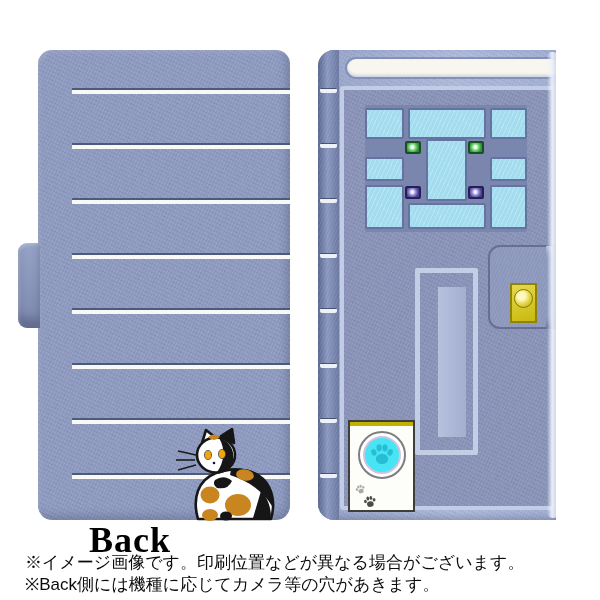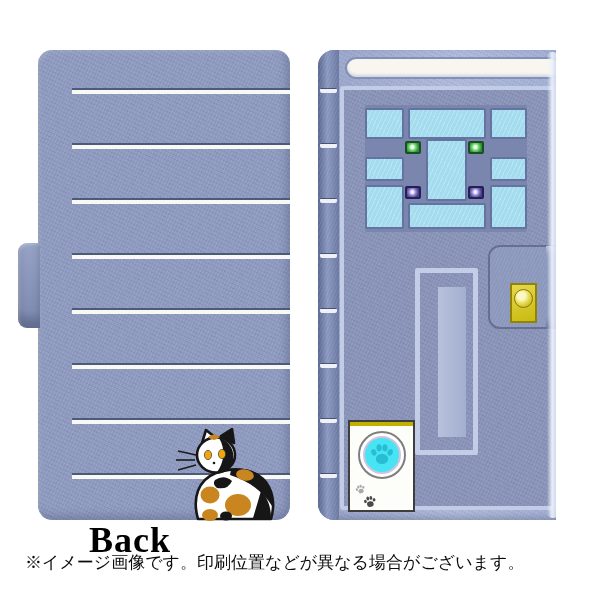--- a/index.html
+++ b/index.html
@@ -212,14 +212,15 @@
         <ellipse cx="15.5" cy="9" rx="4" ry="5.5"></ellipse>
           <ellipse cx="24.5" cy="9" rx="4" ry="5.5"></ellipse>
         <ellipse cx="32.5" cy="16" rx="4" ry="5"></ellipse>
       </svg>
     </div>
   </div>
 
   <div class="case-label label-back">Back</div>
   <div class="notes">
     <div>※イメージ画像です。印刷位置などが異なる場合がございます。</div>
+    <div>※Back側には機種に応じてカメラ等の穴があきます。</div>
   </div>
 </div>
 
 </body></html>

